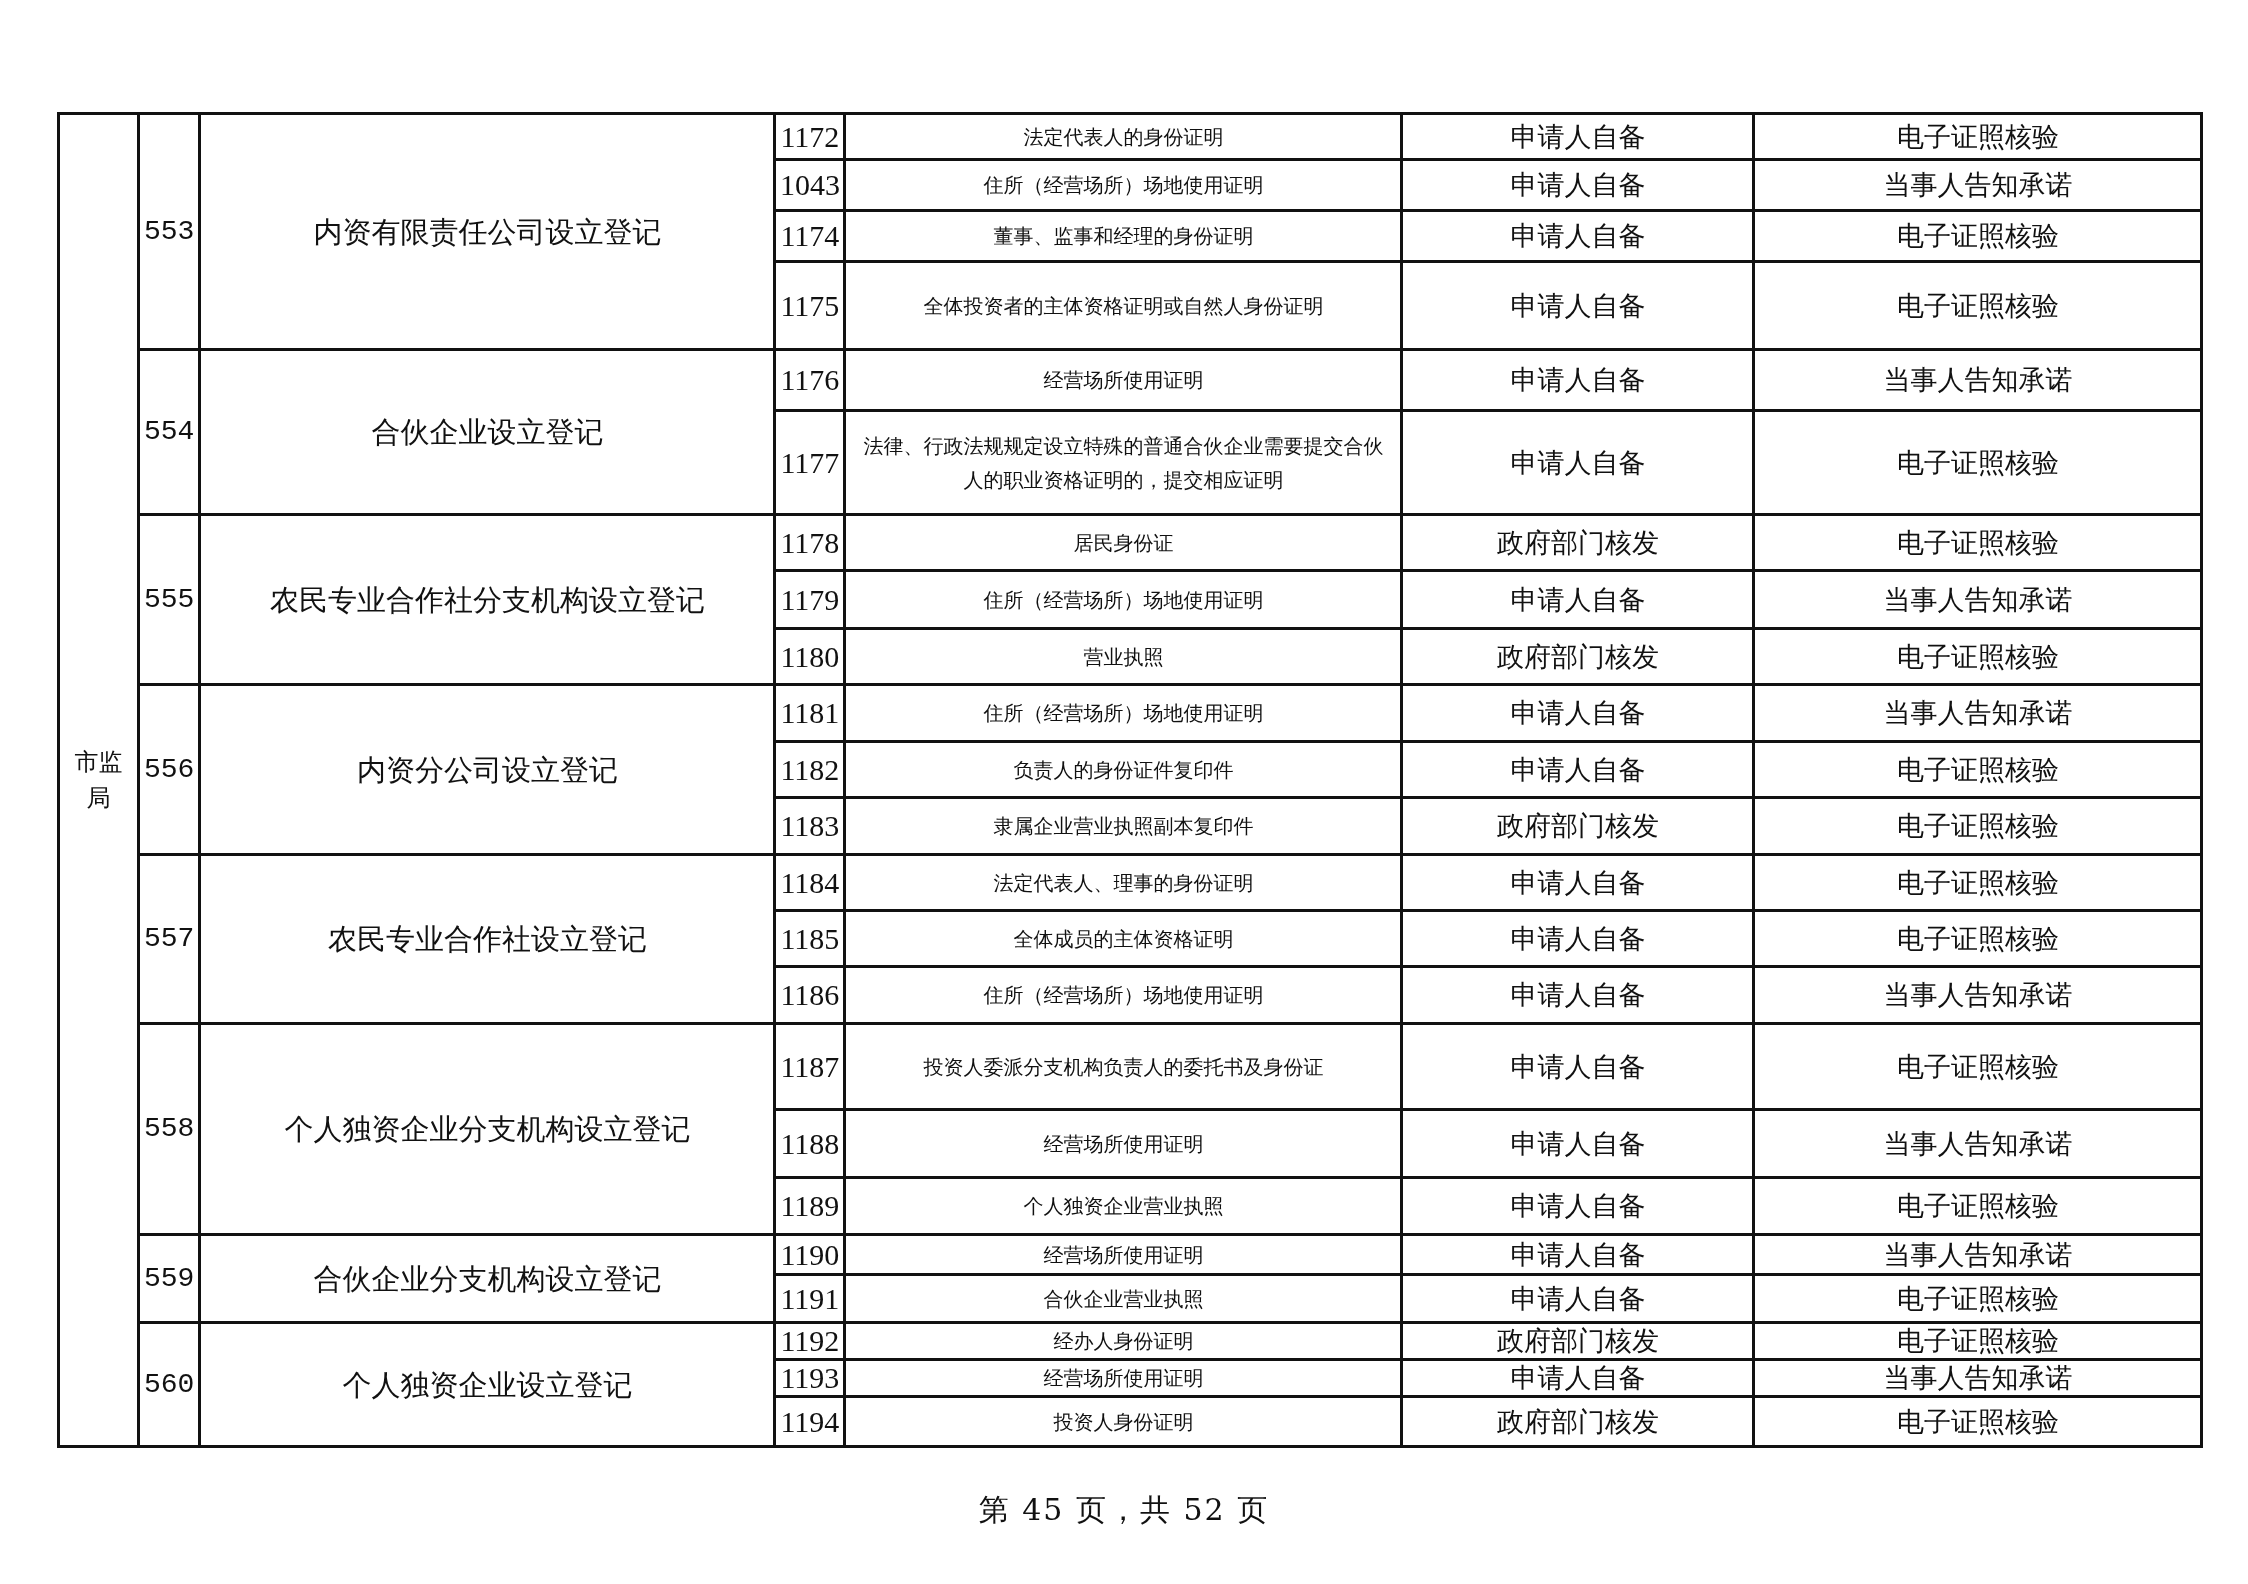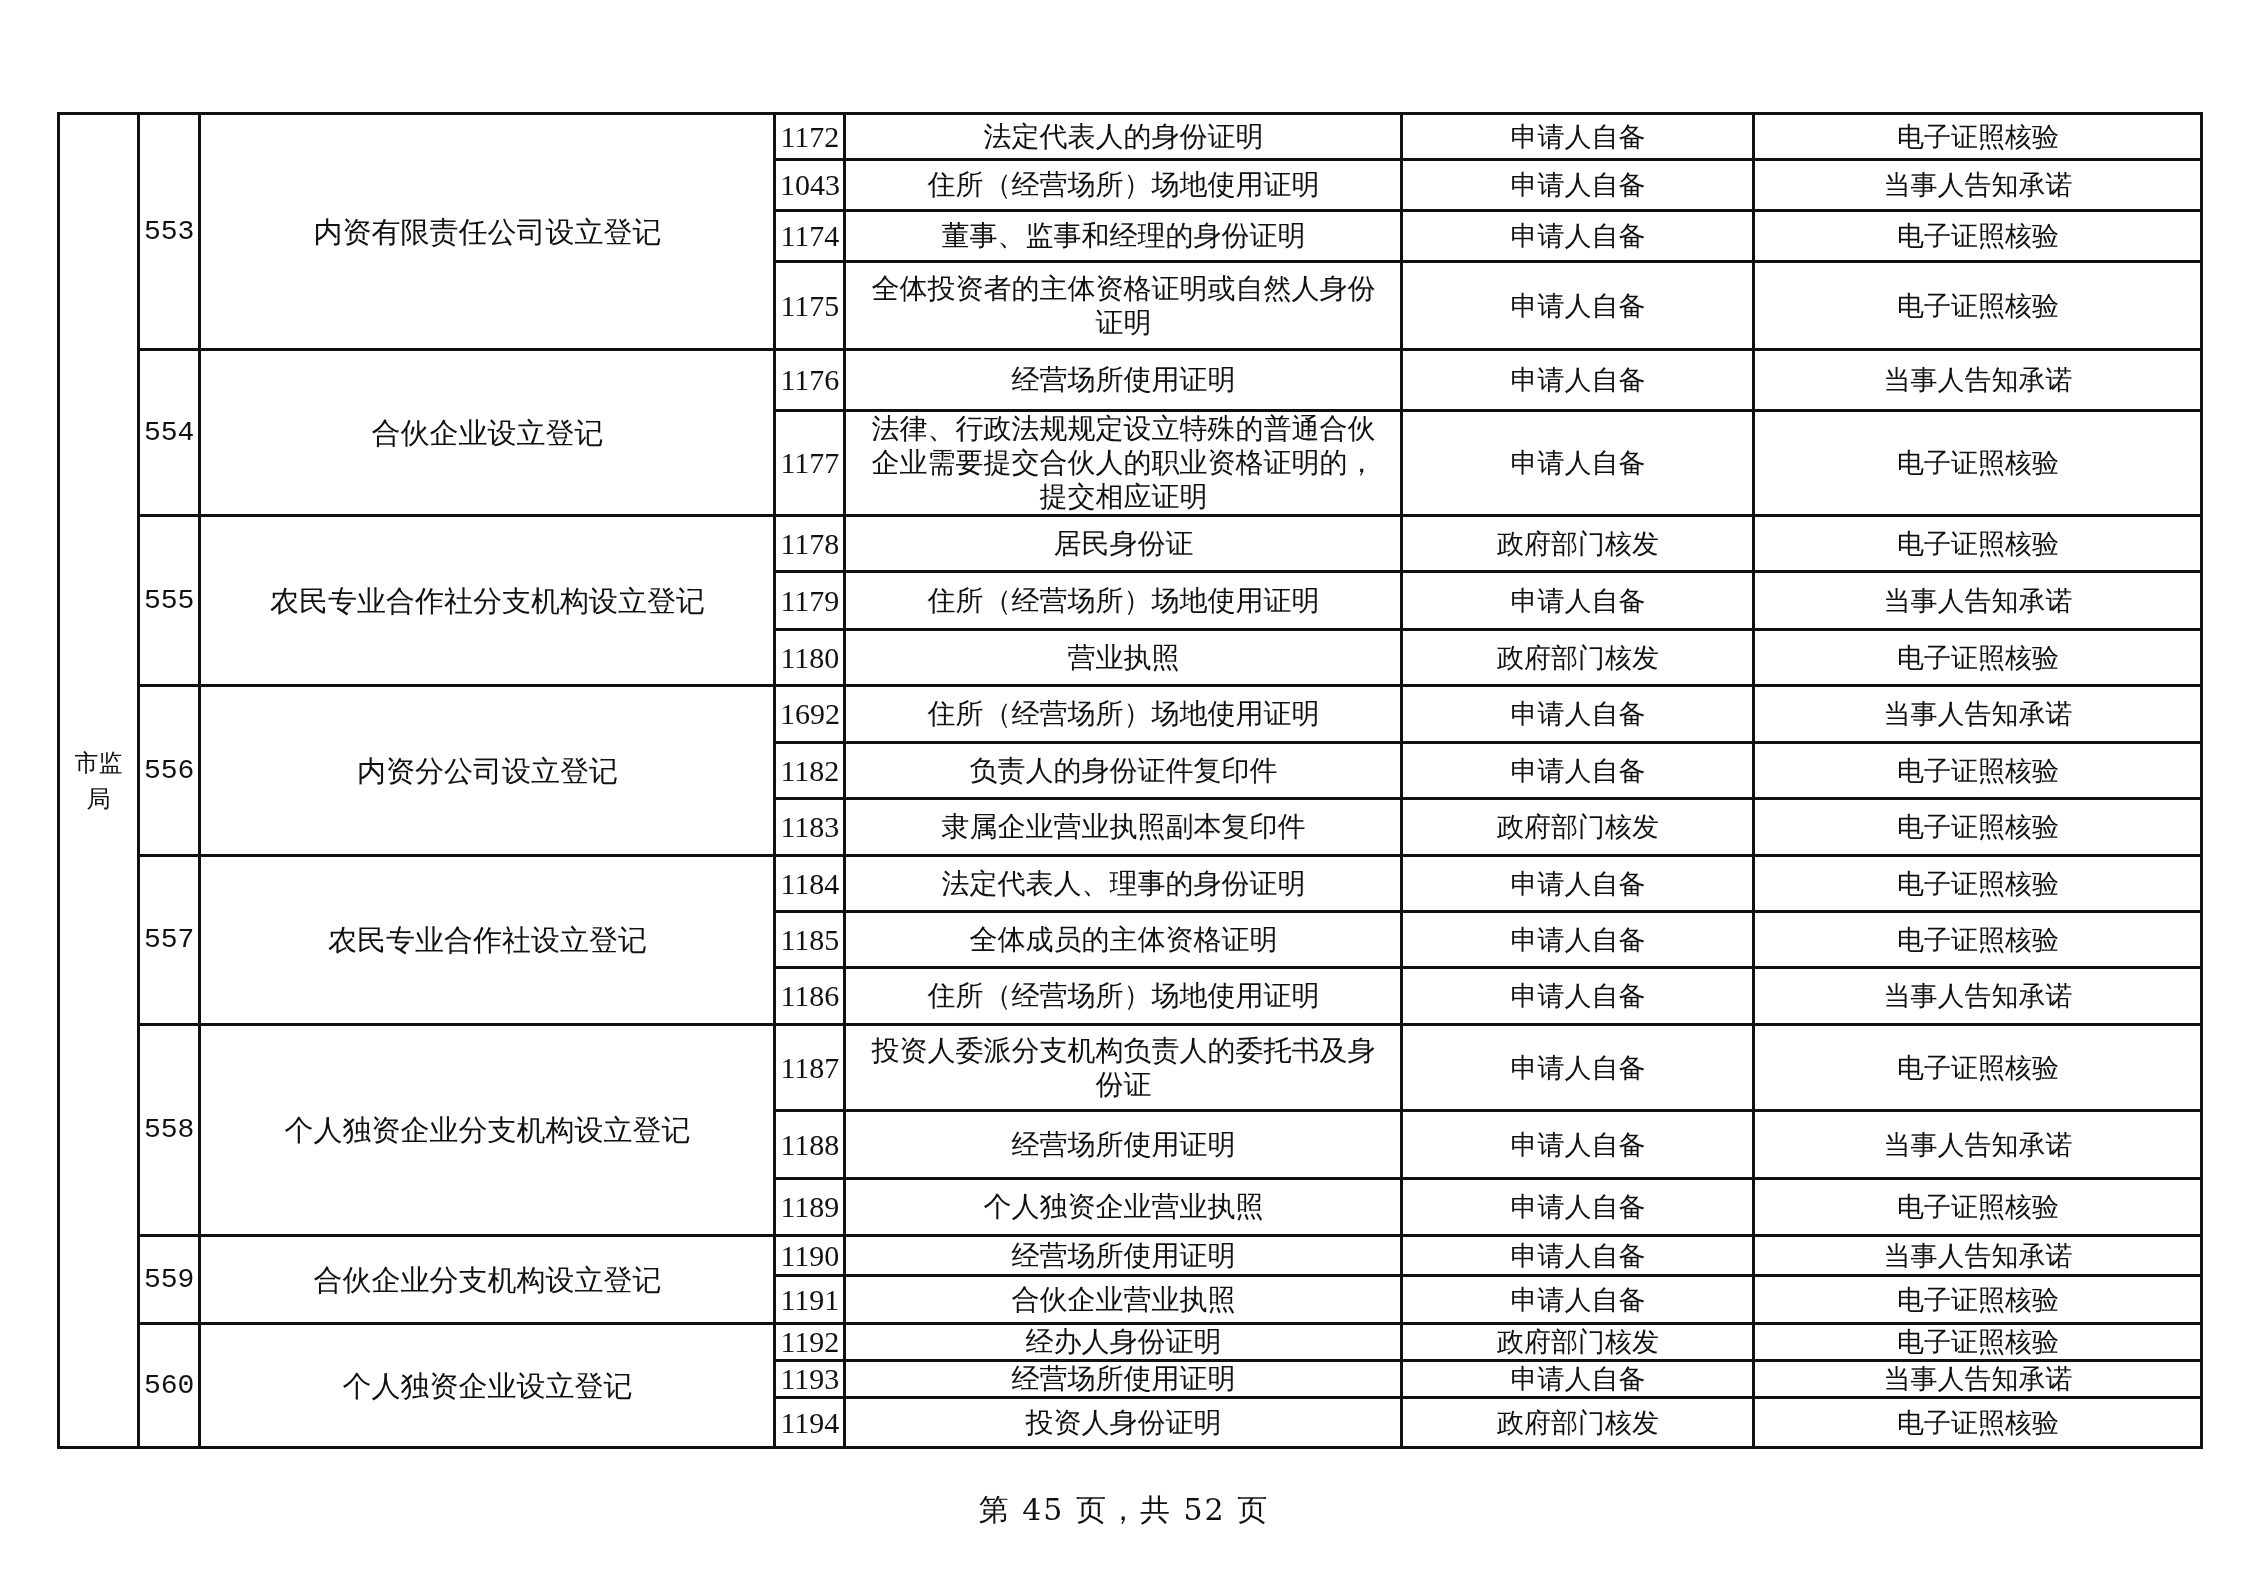--- a/index.html
+++ b/index.html
@@ -6,21 +6,21 @@
   body { width:2248px; height:1584px; position:relative; overflow:hidden;
          font-family:"DejaVu Serif","Liberation Serif",serif; color:#111; }
   #tbl { position:absolute; left:57px; top:112px; border-collapse:collapse;
          table-layout:fixed; }
   #tbl td { border:3px solid #111; padding:0 6px; text-align:center; vertical-align:middle;
             font-size:27px; line-height:34px; overflow:hidden; }
   #tbl td.num { font-family:"Liberation Serif","DejaVu Serif",serif; font-size:30px; padding:0 2px; }
   #tbl td.grpnum { font-family:Liberation Mono, monospace; font-size:28px; padding:0 4px; }
   #tbl td.dept { font-size:24px; line-height:36px; padding:0 10px; }
   #tbl td.name { font-size:29px; }
-  #tbl td.mat { font-size:28px; line-height:34px; padding:0 14px;margin-top:16px; }
+  #tbl td.mat { font-size:20px; line-height:34px; padding:0 14px;margin-top:16px; }
   #footer { position:absolute; left:0; width:2248px; top:1490px; text-align:center;
             font-size:30px; letter-spacing:2px; }
 </style>
 </head>
 <body>
 
 <table id="tbl">
   <colgroup>
     <col style="width:80px">
       <col style="width:61px">
@@ -88,21 +88,21 @@
       </tr>
       <tr style="height: 56px;">
         <td class="num">1180</td>
         <td class="mat">营业执照</td>
         <td class="src">政府部门核发</td>
         <td class="mth">电子证照核验</td>
       </tr>
       <tr style="height: 57px;">
         <td class="grpnum" rowspan="3">556</td>
         <td class="name" rowspan="3">内资分公司设立登记</td>
-        <td class="num">1692</td>
+        <td class="num">1181</td>
         <td class="mat">住所（经营场所）场地使用证明</td>
         <td class="src">申请人自备</td>
         <td class="mth">当事人告知承诺</td>
       </tr>
       <tr style="height: 56px;">
         <td class="num">1182</td>
         <td class="mat">负责人的身份证件复印件</td>
         <td class="src">申请人自备</td>
         <td class="mth">电子证照核验</td>
       </tr>

